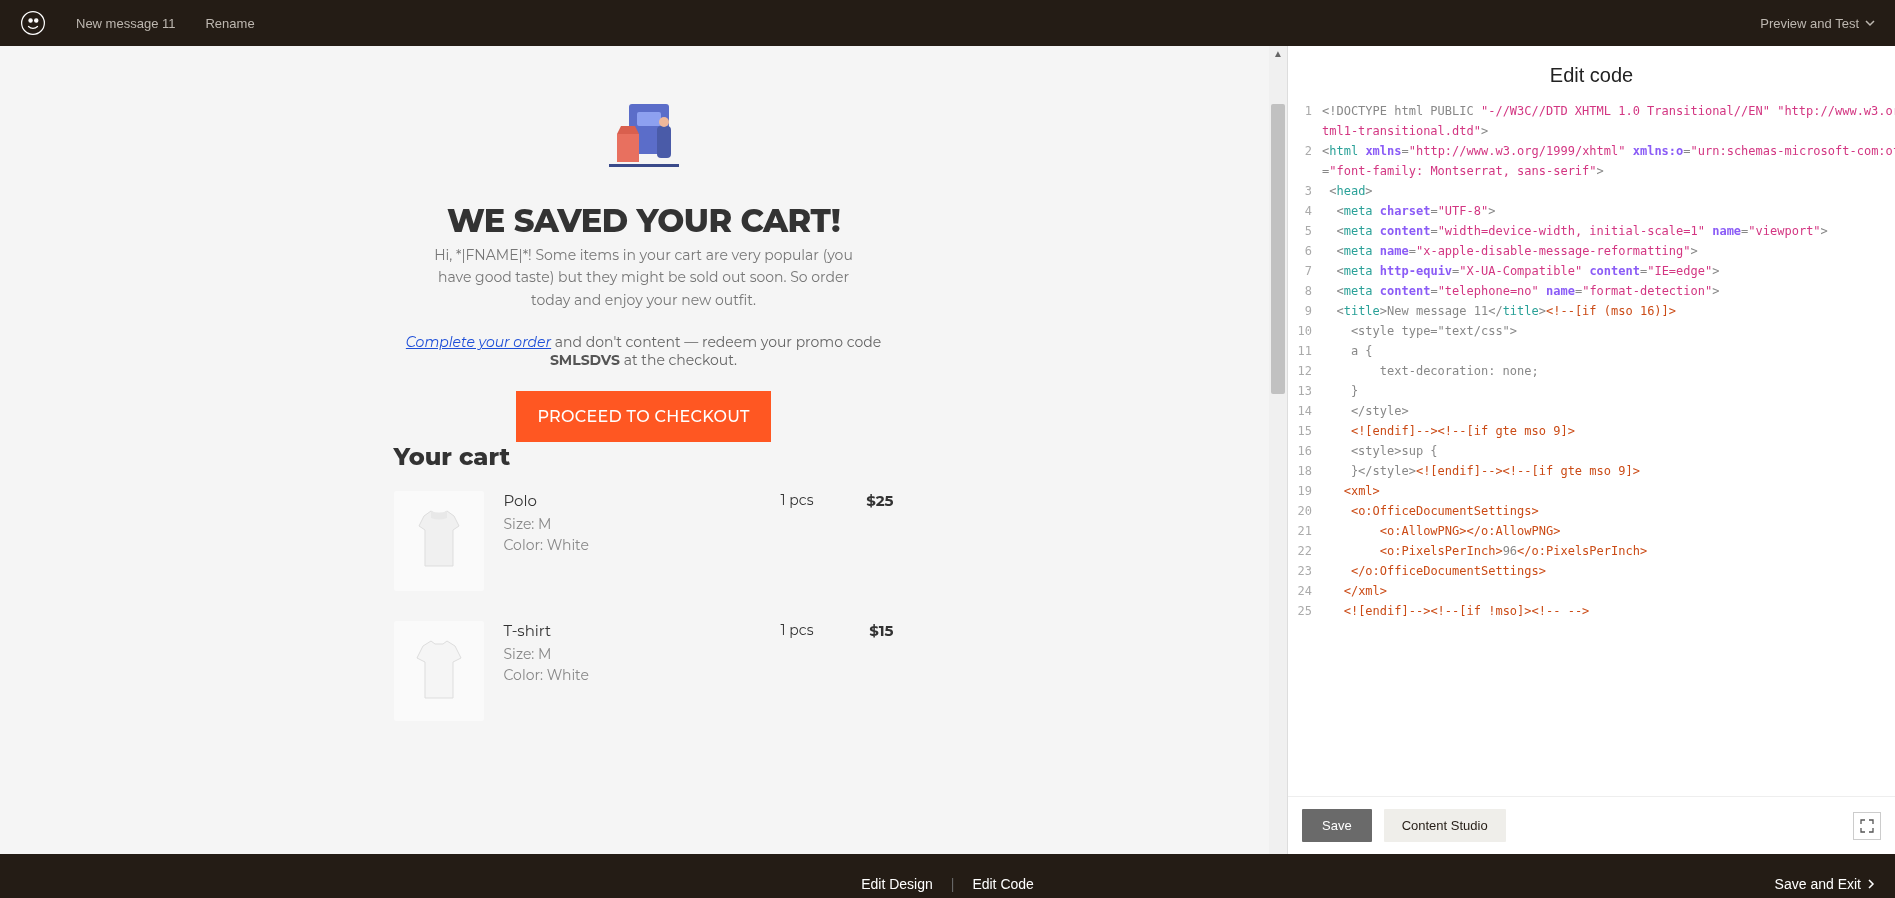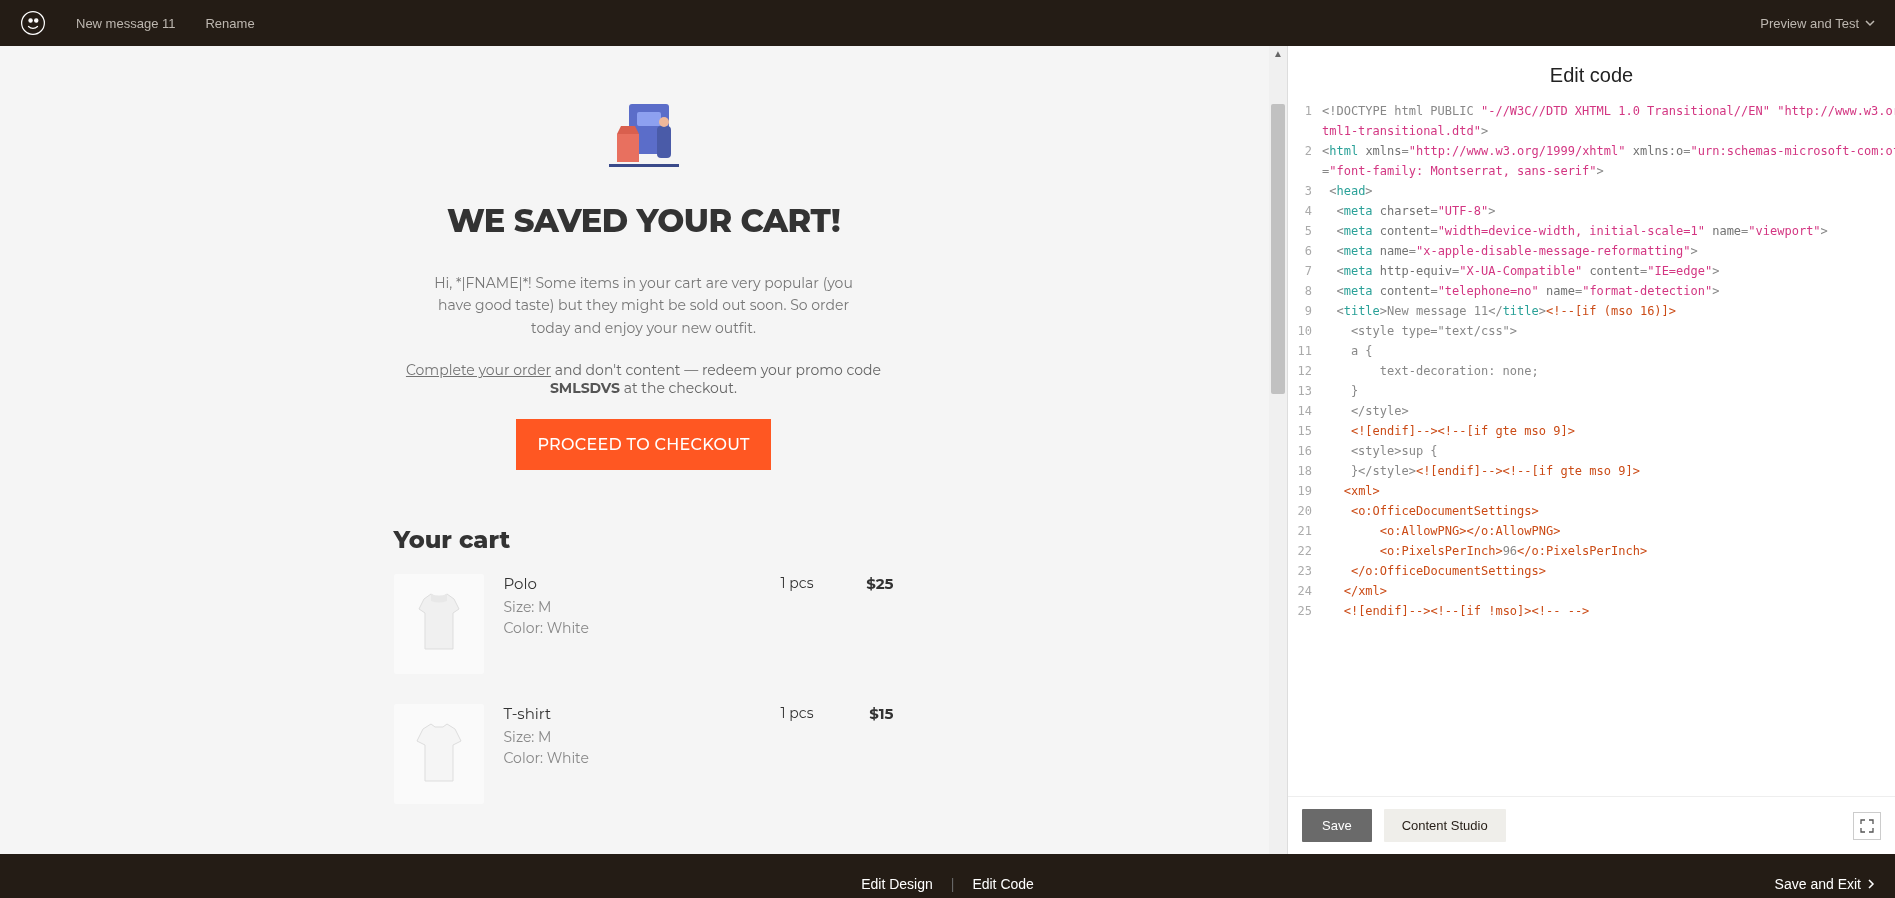--- a/index.html
+++ b/index.html
@@ -14,45 +14,45 @@
 
 .main-area { display: flex; height: calc(898px - 46px - 44px); }
 
 .preview-pane { flex: 1; background: #f5f5f5; position: relative; overflow-y: auto; }
 .preview-scrollbar { position: absolute; right: 0; top: 0; width: 18px; height: 100%; background: #f0f0f0; }
 .preview-scrollbar-thumb { position: absolute; right: 2px; top: 58px; width: 14px; height: 290px; background: #c1c1c1; border-radius: 2px; }
 .preview-scrollbar-arrow-up { position: absolute; top: 2px; left: 4px; font-size: 10px; color: #666; }
 
 .email-content { max-width: 700px; margin: 0 auto; padding: 20px 100px 40px; font-family: Montserrat, sans-serif; }
 .hero-img { width: 90px; height: 80px; margin: 30px auto 25px; display: block; }
-.email-heading { font-size: 32px; font-weight: 800; text-align: center; color: #333; margin-bottom: 32px; letter-spacing: -0.5px; }
+.email-heading { font-size: 32px; font-weight: 800; text-align: center; color: #333; margin-bottom: 4px; letter-spacing: -0.5px; }
 .email-subtext { font-size: 14px; color: #777; text-align: center; line-height: 1.6; margin-bottom: 22px; padding: 0 30px; }
 .email-cta-row { font-size: 14px; color: #666; text-align: center; margin-bottom: 22px; }
-.email-cta-row .underlined { text-decoration: underline; color: #737373; }
+.email-cta-row .underlined { text-decoration: underline; color: #1d4ed8; font-style: italic; }
 .email-cta-row .bold { font-weight: 700; color: #555; }
 .proceed-btn { display: block; margin: 0 auto; background: #ff5722; color: #fff; border: none; padding: 16px 21px; font-size: 16px; font-weight: 500; letter-spacing: 0.3px; cursor: pointer; font-family: inherit; }
 
-.cart-section { margin-top: 55px; }
+.cart-section { }
 .cart-title { font-size: 24px; font-weight: 800; color: #333; margin-bottom: 20px; }
 .cart-item { display: flex; align-items: flex-start; margin-bottom: 30px; gap: 20px; }
 .cart-item-img { width: 90px; height: 100px; background: #fafafa; border-radius: 2px; flex-shrink: 0; display: flex; align-items: center; justify-content: center; }
 .cart-item-details { flex: 1; }
 .cart-item-name { font-weight: 400; color: #333; font-size: 15px; margin-bottom: 4px; }
 .cart-item-attr { color: #888; font-size: 14px; line-height: 1.5; }
 .cart-item-qty { color: #333; font-size: 14px; width: 80px; text-align: right; }
 .cart-item-price { color: #333; font-weight: 700; font-size: 15px; width: 60px; text-align: right; }
 
 .code-pane { width: 608px; background: #fff; display: flex; flex-direction: column; border-left: 1px solid #ddd; }
 .code-title { text-align: center; font-size: 20px; font-weight: 400; padding: 18px 0 14px; color: #222; }
 .code-editor { flex: 1; overflow: auto; font-family: Consolas, Monaco, monospace; font-size: 12px; line-height: 20px; }
 .code-line { display: flex; white-space: pre; }
 .gutter { width: 34px; text-align: right; padding-right: 10px; color: #aaa; flex-shrink: 0; user-select: none; }
 .code-text { flex: 1; color: #888; }
 .tok-tag { color: #2aa198; }
-.tok-attr { color: #737373; }
+.tok-attr { color: #8b5cf6; font-weight: bold; }
 .tok-str { color: #d33682; }
 .tok-kw { color: #cb4b16; }
 
 .code-footer { display: flex; align-items: center; justify-content: space-between; padding: 12px 14px; border-top: 1px solid #eee; background: #fff; gap: 44px; }
 .code-footer-left { display: flex; gap: 12px; }
 .btn-save { background: #6a6a6a; color: #fff; border: none; padding: 9px 20px; font-size: 13px; cursor: pointer; border-radius: 1px; }
 .btn-content-studio { background: #efeeea; color: #241c15; border: none; padding: 9px 18px; font-size: 13px; cursor: pointer; border-radius: 1px; }
 .expand-btn { width: 28px; height: 28px; border: 1px solid #ccc; background: #fff; display: flex; align-items: center; justify-content: center; cursor: pointer; }
 
 .bottom-bar { background: #241c15; height: 60px; display: flex; align-items: center; justify-content: space-between; padding: 12px 20px; color: #fff; font-size: 14px; }

